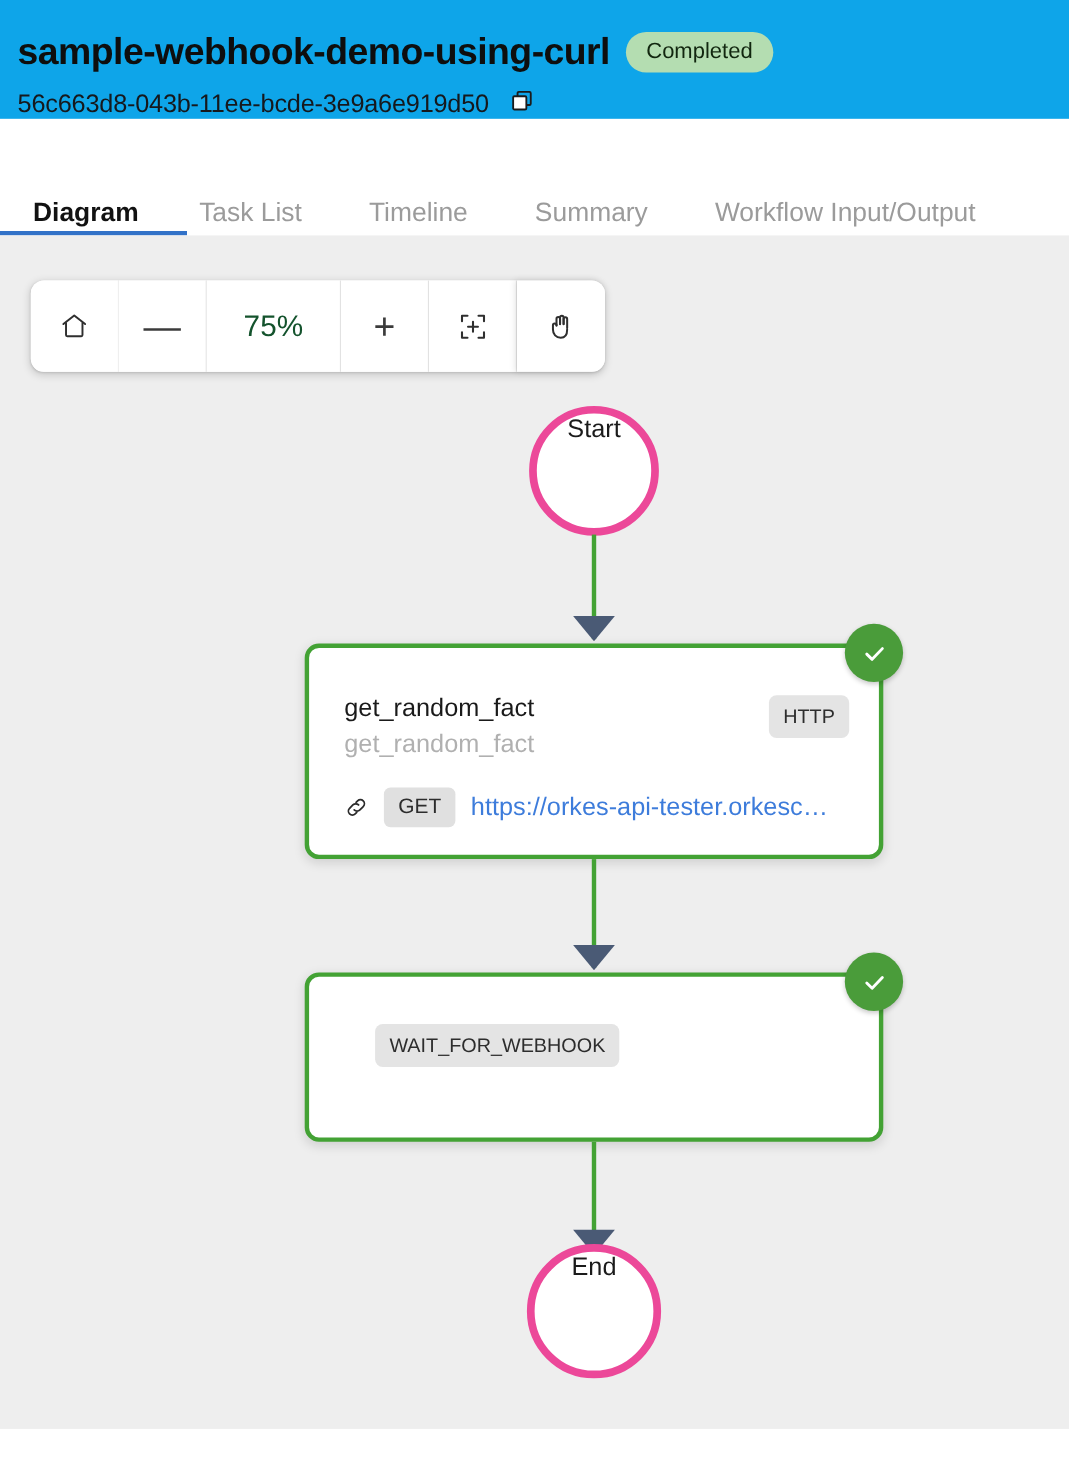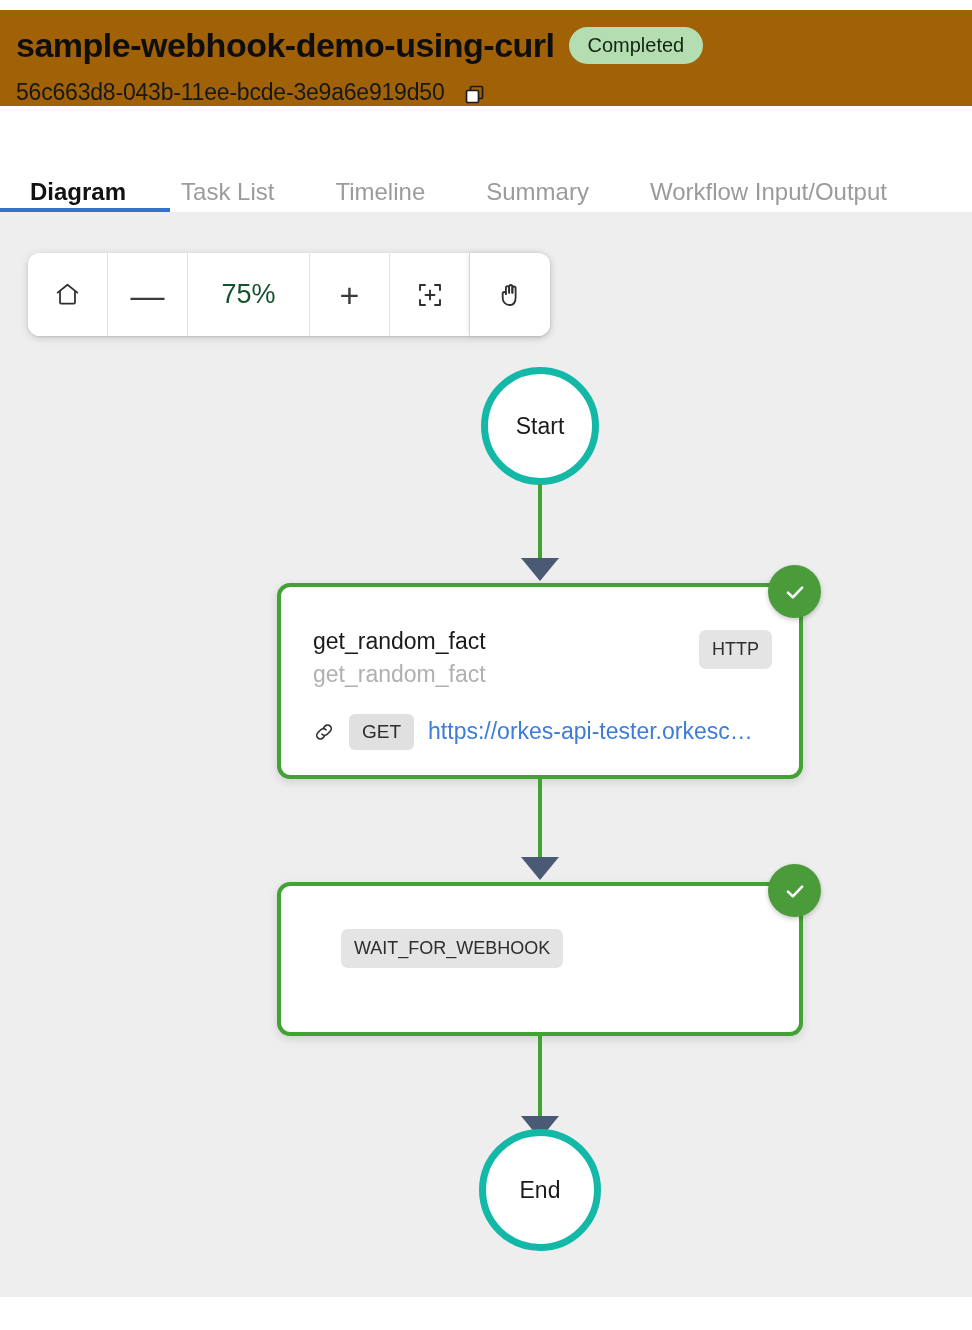--- a/index.html
+++ b/index.html
@@ -11,23 +11,22 @@
   body {
     width: 972px;
     height: 1330px;
     overflow: hidden;
     font-family: "Liberation Sans", sans-serif;
     -webkit-font-smoothing: antialiased;
   }
 
   
   .header {
-    padding: 16px 0 0 16px;
-    background: #a16207;
-    margin-top: 10px;
+    padding: 28px 0 0 16px;
+    background: #0ea5e9;
   }
   .title-row {
     display: flex;
     align-items: center;
     gap: 14px;
   }
   .page-title {
     font-size: 34px;
     font-weight: bold;
     color: #0e0e0e;
@@ -41,21 +40,21 @@
     justify-content: center;
     background: #b4ddb1;
     color: #11260f;
     font-size: 20px;
     padding: 7px 19px;
     border-radius: 999px;
     white-space: nowrap;
   }
   .id-row {
     display: flex;
-    align-items: flex-end;
+    align-items: flex-start;
     gap: 20px;
     margin-top: 14px;
   }
   .workflow-id {
     font-size: 23px;
     color: #16181c;
     letter-spacing: -0.2px;
     white-space: nowrap;
   }
   .copy-icon {
@@ -160,23 +159,23 @@
     left: 0;
     top: 0;
     width: 972px;
     height: 1085px;
   }
 
   .terminal {
     position: absolute;
     border-radius: 50%;
     background: #ffffff;
-    border: 7px solid #14b8a6;
-    display: flex;
-    align-items: center;
+    border: 7px solid #ec4899;
+    display: flex;
+    align-items: flex-start;
     justify-content: center;
     box-sizing: border-box;
     cursor: pointer;
   }
   .terminal span {
     font-size: 23px;
     color: #1b1b1b;
   }
   .terminal-start {
     left: 481px;

